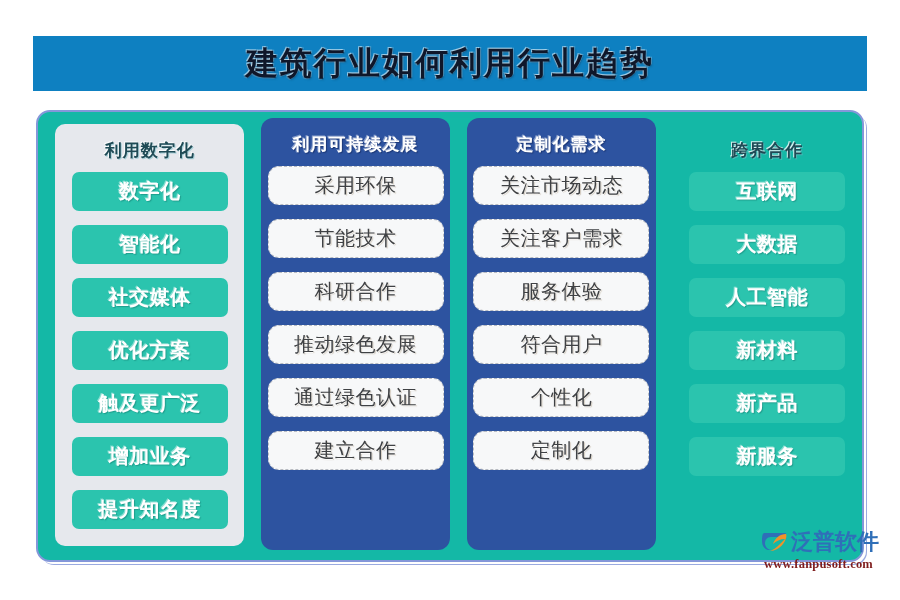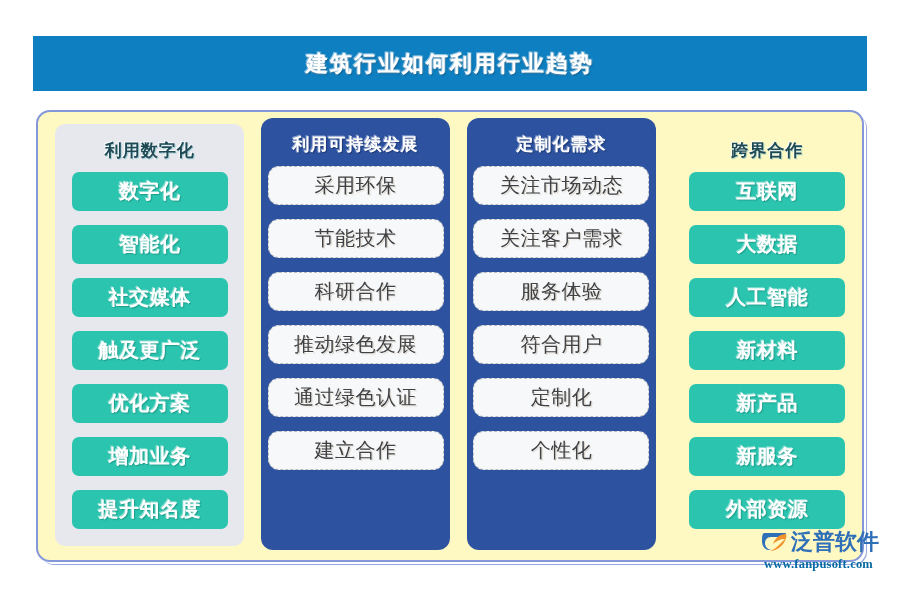--- a/index.html
+++ b/index.html
@@ -21,39 +21,39 @@
     left: 33px;
     top: 36px;
     width: 834px;
     height: 55px;
     background: #0e80c1;
     display: flex;
     align-items: center;
     justify-content: center;
   }
   .title-text {
-    color: #ffffff;
-    font-size: 22px;
+    color: #0f172a;
+    font-size: 32px;
     font-weight: bold;
     letter-spacing: 2px;
     text-shadow:
       -1px -1px 0 rgba(255,255,255,.55),
        1px -1px 0 rgba(255,255,255,.25),
       -1px  1px 0 rgba(120,150,175,.45),
        1px  1px 2px rgba(20,60,90,.45);
   }
 
   
   .card {
     position: absolute;
     left: 36px;
     top: 110px;
     width: 828px;
     height: 452px;
-    background: #fef9c3;
+    background: #14b8a6;
     border: 2px solid #8497d9;
     border-radius: 14px;
     box-sizing: border-box;
     box-shadow: 3px 3px 0 -1px #ffffff, 4px 4px 0 -1px #9aaae0;
   }
 
   .columns {
     position: absolute;
     inset: 0;
     display: flex;
@@ -167,43 +167,43 @@
     font-size: 22px;
     font-weight: bold;
     color: #2f6fb8;
     letter-spacing: 0px;
     line-height: 1;
   }
   .logo-url {
     font-family: "Liberation Serif", "DejaVu Serif", serif;
     font-size: 12.5px;
     font-weight: bold;
-    color: #0369a1;
+    color: #7f1d1d;
     letter-spacing: .2px;
     margin-top: 2px;
     margin-left: 2px;
   }
 </style>
 </head>
 <body>
 
 <div class="title-banner">
   <div class="title-text">建筑行业如何利用行业趋势</div>
 </div>
 
 <div class="card">
   <div class="columns">
 
     <div class="col col-1">
       <div class="col-head head-dark">利用数字化</div>
       <div class="pill pill-teal">数字化</div>
       <div class="pill pill-teal">智能化</div>
       <div class="pill pill-teal">社交媒体</div>
+      <div class="pill pill-teal">优化方案</div>
       <div class="pill pill-teal">触及更广泛</div>
-      <div class="pill pill-teal">优化方案</div>
       <div class="pill pill-teal">增加业务</div>
       <div class="pill pill-teal">提升知名度</div>
     </div>
 
     <div class="col-gap"></div>
 
     <div class="col col-2">
       <div class="col-head head-light">利用可持续发展</div>
       <div class="pill pill-white">采用环保</div>
       <div class="pill pill-white">节能技术</div>
@@ -214,35 +214,34 @@
     </div>
 
     <div class="col-gap"></div>
 
     <div class="col col-3">
       <div class="col-head head-light">定制化需求</div>
       <div class="pill pill-white">关注市场动态</div>
       <div class="pill pill-white">关注客户需求</div>
       <div class="pill pill-white">服务体验</div>
       <div class="pill pill-white">符合用户</div>
+      <div class="pill pill-white">个性化</div>
       <div class="pill pill-white">定制化</div>
-      <div class="pill pill-white">个性化</div>
     </div>
 
     <div class="col-gap"></div>
 
     <div class="col col-4">
       <div class="col-head head-dark">跨界合作</div>
       <div class="pill pill-teal">互联网</div>
       <div class="pill pill-teal">大数据</div>
       <div class="pill pill-teal">人工智能</div>
       <div class="pill pill-teal">新材料</div>
       <div class="pill pill-teal">新产品</div>
       <div class="pill pill-teal">新服务</div>
-      <div class="pill pill-teal">外部资源</div>
     </div>
 
   </div>
 </div>
 
 <div class="logo">
   <div class="logo-row">
     <svg class="logo-mark" viewBox="0 0 26 24">
       <path d="M2 3 L24 3 L22 7 L9 7 C5 7 3 10 3 13 C3 17 6 20 10 20 L6 20 C2 19 0 15 0 11 C0 7 0 4 2 3 Z" fill="#2f6fb8"></path>
       <path d="M24 4 C18 4 13 8 11 14 C14 11 18 9 23 9 C21 11 19 13 17 15 C14 18 11 20 8 21 C13 21 18 18 21 14 C24 10 25 6 24 4 Z" fill="#f0922a"></path>

